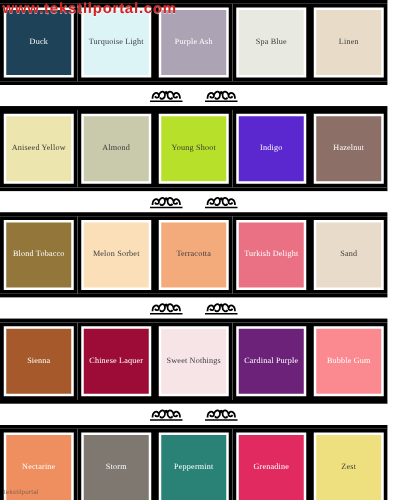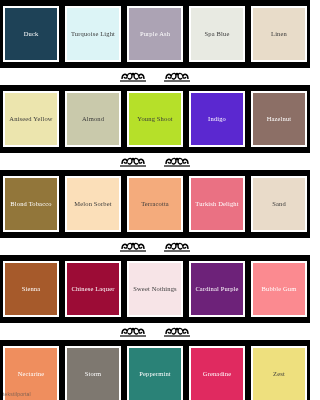--- a/index.html
+++ b/index.html
@@ -97,20 +97,21 @@
     width: 28px;
     height: 13px;
     display: block;
   }
 </style>
 </head>
 <body>
 
 <div id="palette-page">
 
+  <div id="watermark">www.tekstilportal.com</div>
 
   <div id="rows-container">
       <div class="swatch-row">
         <div class="swatch-cell">
           <div class="swatch-chip" style="background: rgb(30, 66, 87); color: rgb(255, 255, 255);">
             <span>Duck</span>
           </div>
         </div>
         <div class="swatch-cell">
           <div class="swatch-chip" style="background: rgb(220, 244, 246); color: rgb(58, 58, 58);">

